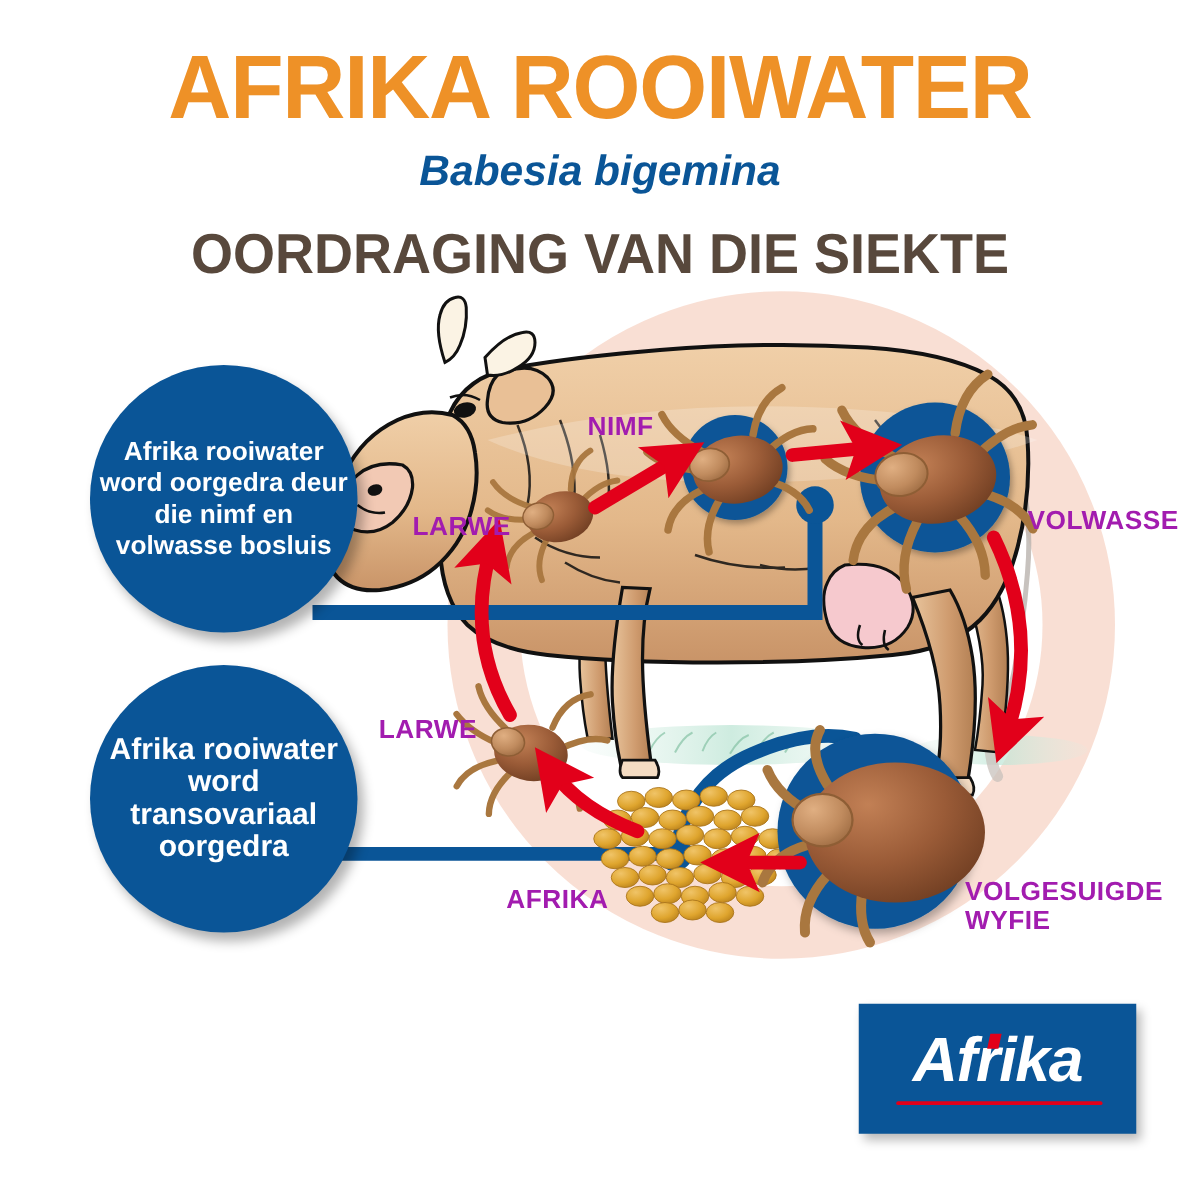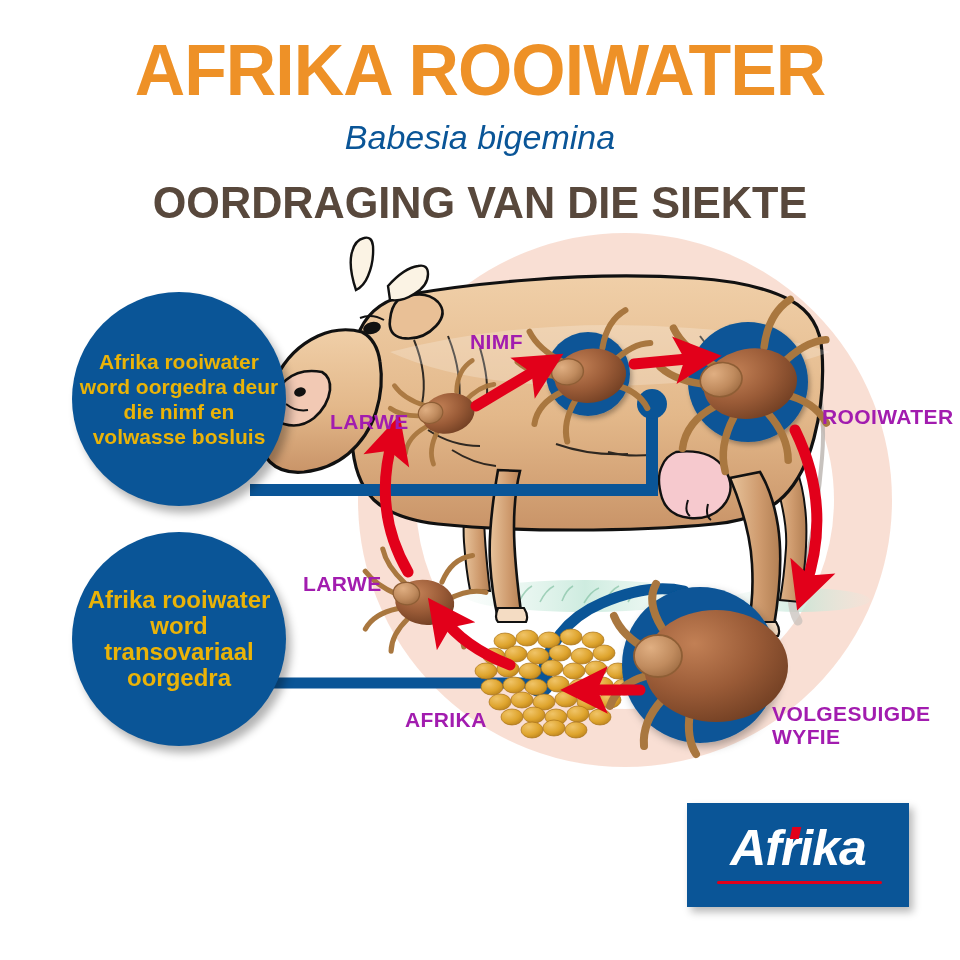--- a/index.html
+++ b/index.html
@@ -13,38 +13,38 @@
 
   
   .hdr{position:absolute;left:0;width:960px;text-align:center;}
   #title{
     top:34px;font-size:72px;line-height:72px;font-weight:bold;
     color:#EE9127;letter-spacing:-1px;
     font-family:"Liberation Sans","DejaVu Sans",sans-serif;
     transform:scaleX(0.97);
   }
   #subtitle{
-    top:118px;font-size:34px;line-height:38px;font-style:italic;font-weight:normal;
+    top:118px;font-size:34px;line-height:38px;font-style:italic;font-weight:bold;
     color:#0A5597;
   }
   #section-title{
     top:178px;font-size:45px;line-height:50px;font-weight:bold;
     color:#58483C;letter-spacing:0px;transform:scaleX(0.96);
   }
 
   
   #stage{position:absolute;left:0;top:0;width:960px;height:960px;}
   #stage svg{position:absolute;left:0;top:0;}
 
   
   .callout{
     position:absolute;border-radius:50%;background:#0A5597;
     box-shadow:5px 7px 9px rgba(0,0,0,0.30);
     display:flex;align-items:center;justify-content:center;
-    color:#eab308;font-weight:bold;text-align:center;
+    color:#ffffff;font-weight:bold;text-align:center;
     z-index:30;
   }
   .callout .ctxt{display:block;padding:0 6px;}
   #callout-1{left:72px;top:292px;width:214px;height:214px;}
   #callout-1 .ctxt{font-size:21px;line-height:25px;}
   #callout-2{left:72px;top:532px;width:214px;height:214px;}
   #callout-2 .ctxt{font-size:24px;line-height:26px;}
 
   
   .clabel{
@@ -373,21 +373,21 @@
 
   <div class="callout" id="callout-1">
     <span class="ctxt">Afrika rooiwater word oorgedra deur die nimf en volwasse bosluis</span>
   </div>
   <div class="callout" id="callout-2">
     <span class="ctxt">Afrika rooiwater word transovariaal oorgedra</span>
   </div>
 
   <div class="clabel" id="lbl-larwe-top">LARWE</div>
   <div class="clabel" id="lbl-nimf">NIMF</div>
-  <div class="clabel" id="lbl-volwasse">ROOIWATER</div>
+  <div class="clabel" id="lbl-volwasse">VOLWASSE</div>
   <div class="clabel" id="lbl-larwe-bottom">LARWE</div>
   <div class="clabel" id="lbl-eiers">AFRIKA</div>
   <div class="clabel" id="lbl-volgesuigde">VOLGESUIGDE
 WYFIE</div>
 
   <div id="logo">
     <div id="logo-wordmark">Afrika</div>
     <div id="logo-dot"></div>
     <div id="logo-rule"></div>
   </div>

